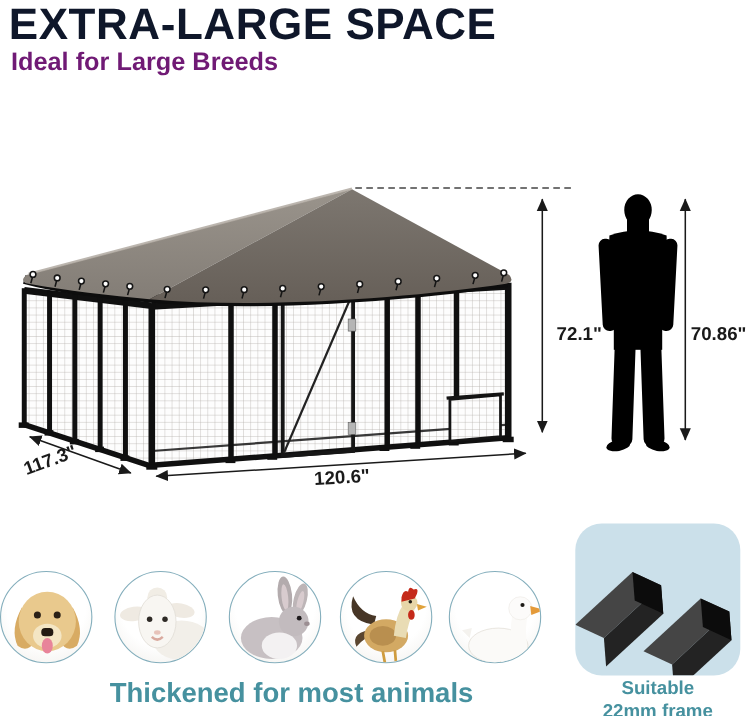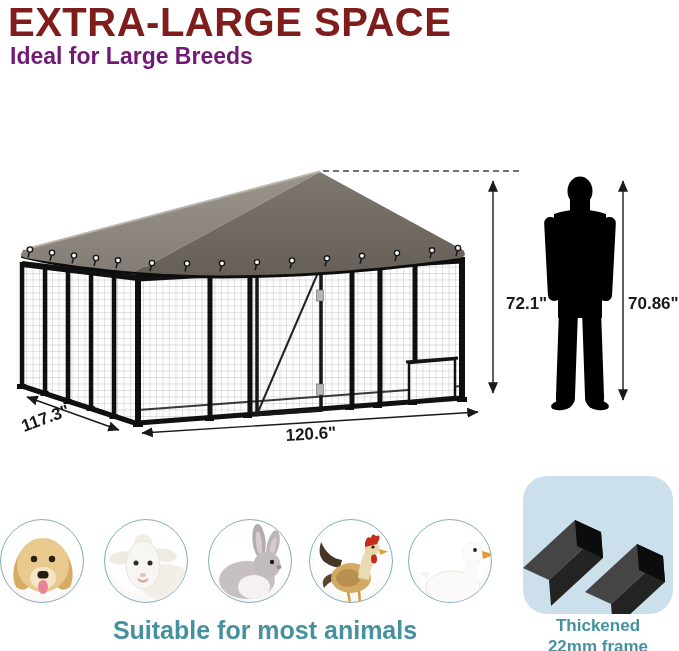--- a/index.html
+++ b/index.html
@@ -1,19 +1,19 @@
 <!DOCTYPE html>
 <html><head>
 <meta charset="utf-8">
 <style>
   html,body{margin:0;padding:0;background:#ffffff;}
   .stage{position:relative;width:679px;height:651px;background:#fff;overflow:hidden;
          font-family:"Liberation Sans",sans-serif;}
   .hdr{position:absolute;left:8px;top:2px;}
-  .hdr h1{margin:0;font-size:40px;font-weight:bold;letter-spacing:.5px;color:#7f1d1d;line-height:1.0;}
+  .hdr h1{margin:0;font-size:40px;font-weight:bold;letter-spacing:.5px;color:#0f172a;line-height:1.0;}
   .hdr h2{margin:2px 0 0 2px;font-size:23px;font-weight:bold;color:#701a75;line-height:1.1;}
   svg.diagram{position:absolute;left:0;top:0;}
   .animal{position:absolute;top:519px;width:84px;height:84px;border:1.6px solid #84aebc;
           border-radius:50%;box-sizing:border-box;overflow:hidden;
           background:radial-gradient(circle at 50% 38%,#ffffff 55%,#f0eeea 100%);}
   .animal svg{position:absolute;left:0;top:0;}
   .caption{position:absolute;left:60px;top:616px;width:410px;text-align:center;
            font-size:25px;font-weight:bold;color:#46919f;}
   .card{position:absolute;left:523px;top:476px;width:150px;height:138px;border-radius:24px;
         background:#cbe0ea;overflow:hidden;}
@@ -242,34 +242,34 @@
       <ellipse cx="44" cy="67" rx="27" ry="16" fill="#fbfaf8" stroke="#e6e2dc" stroke-width="0.8"></ellipse>
       <path d="M56,64 Q54,47 58,36 L71,38 Q68,50 70,64 Z" fill="#fbfaf8"></path>
       <circle cx="64" cy="33" r="10.5" fill="#fcfbfa" stroke="#eeebe6" stroke-width="0.6"></circle>
       <path d="M73,31 l13,3.5 -12,4.5 z" fill="#e49a39"></path>
       <circle cx="66" cy="30" r="1.9" fill="#1d1a16"></circle>
       <path d="M45,82 l2,7 M57,81 l2,7" stroke="#d99434" stroke-width="2.5" fill="none"></path>
       <path d="M43,89 l9,1 M55,88 l9,1" stroke="#d99434" stroke-width="2.5" fill="none"></path>
     </svg>
   </div>
 
-  <div class="caption">Suitable for most animals</div>
+  <div class="caption">Thickened for most animals</div>
 
   <div class="card">
     <svg width="150" height="138" viewBox="0 0 150 138">
       <g>
         <polygon points="0,92 52,44 78,56 26,104" fill="#454545"></polygon>
         <polygon points="26,104 78,56 80,82 28,130" fill="#232323"></polygon>
         <polygon points="52,44 78,56 80,82 54,70" fill="#0c0c0c"></polygon>
       </g>
       <g>
         <polygon points="62,116 114,68 140,80 88,128" fill="#454545"></polygon>
         <polygon points="88,128 140,80 142,106 90,154" fill="#232323"></polygon>
         <polygon points="114,68 140,80 142,106 116,94" fill="#0c0c0c"></polygon>
       </g>
     </svg>
   </div>
   <div class="cardcap">
-    <span>Thickened</span><br>
+    <span>Suitable</span><br>
     <span>22mm frame</span>
   </div>
 
 </div>
 
 </body></html>

